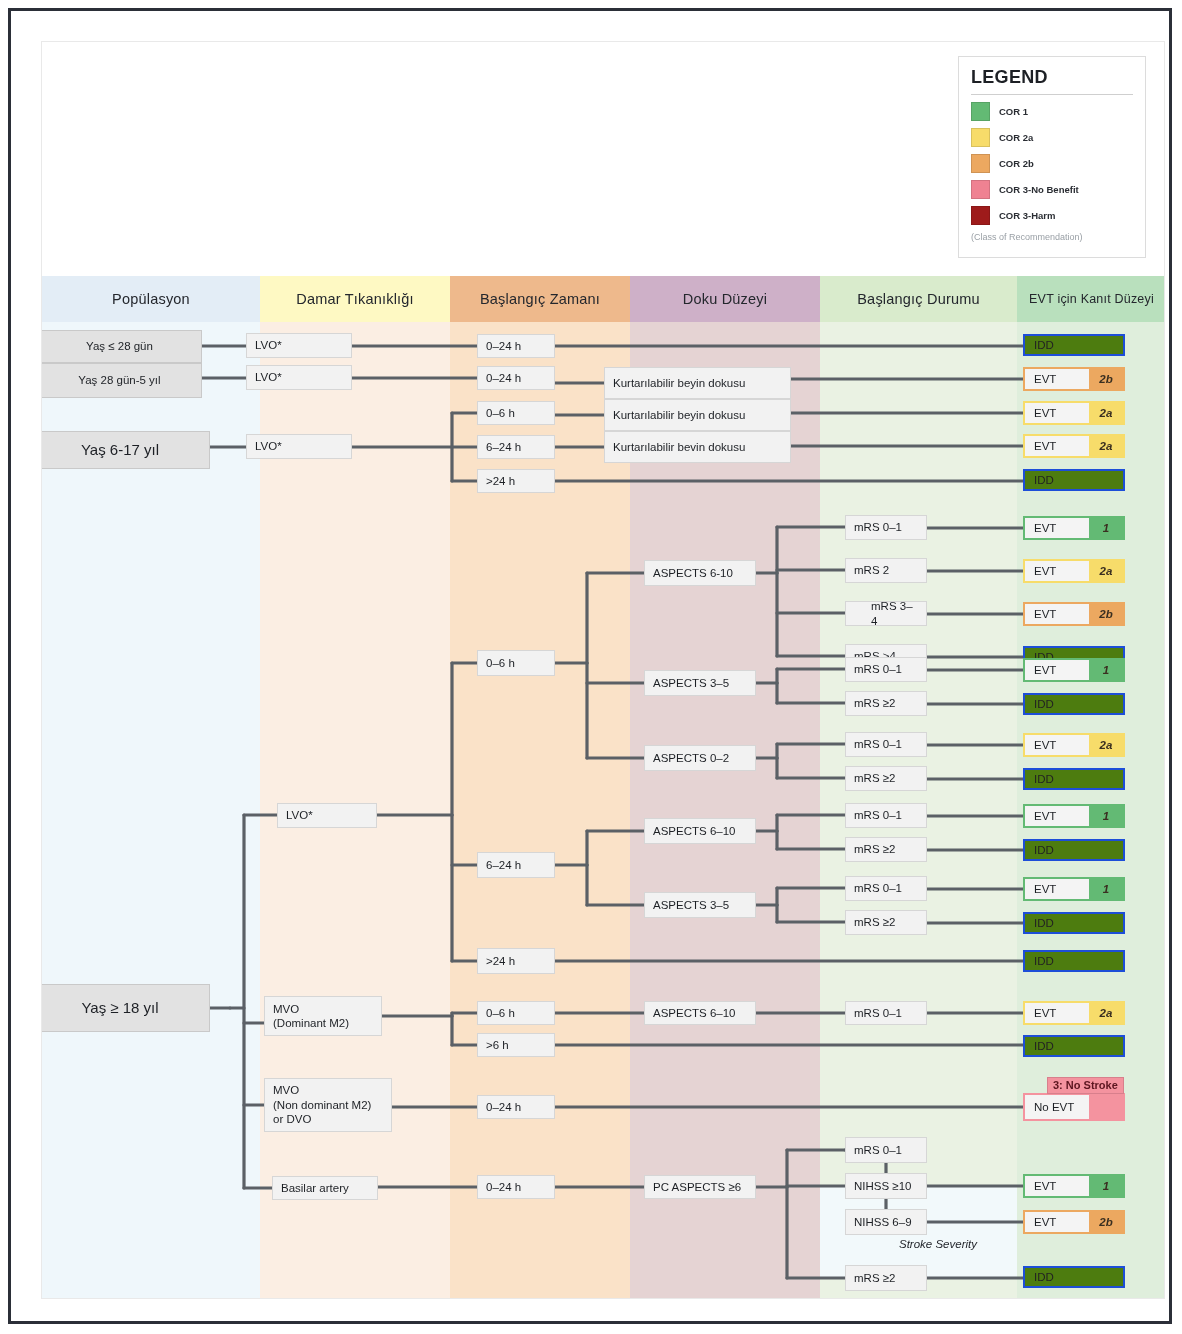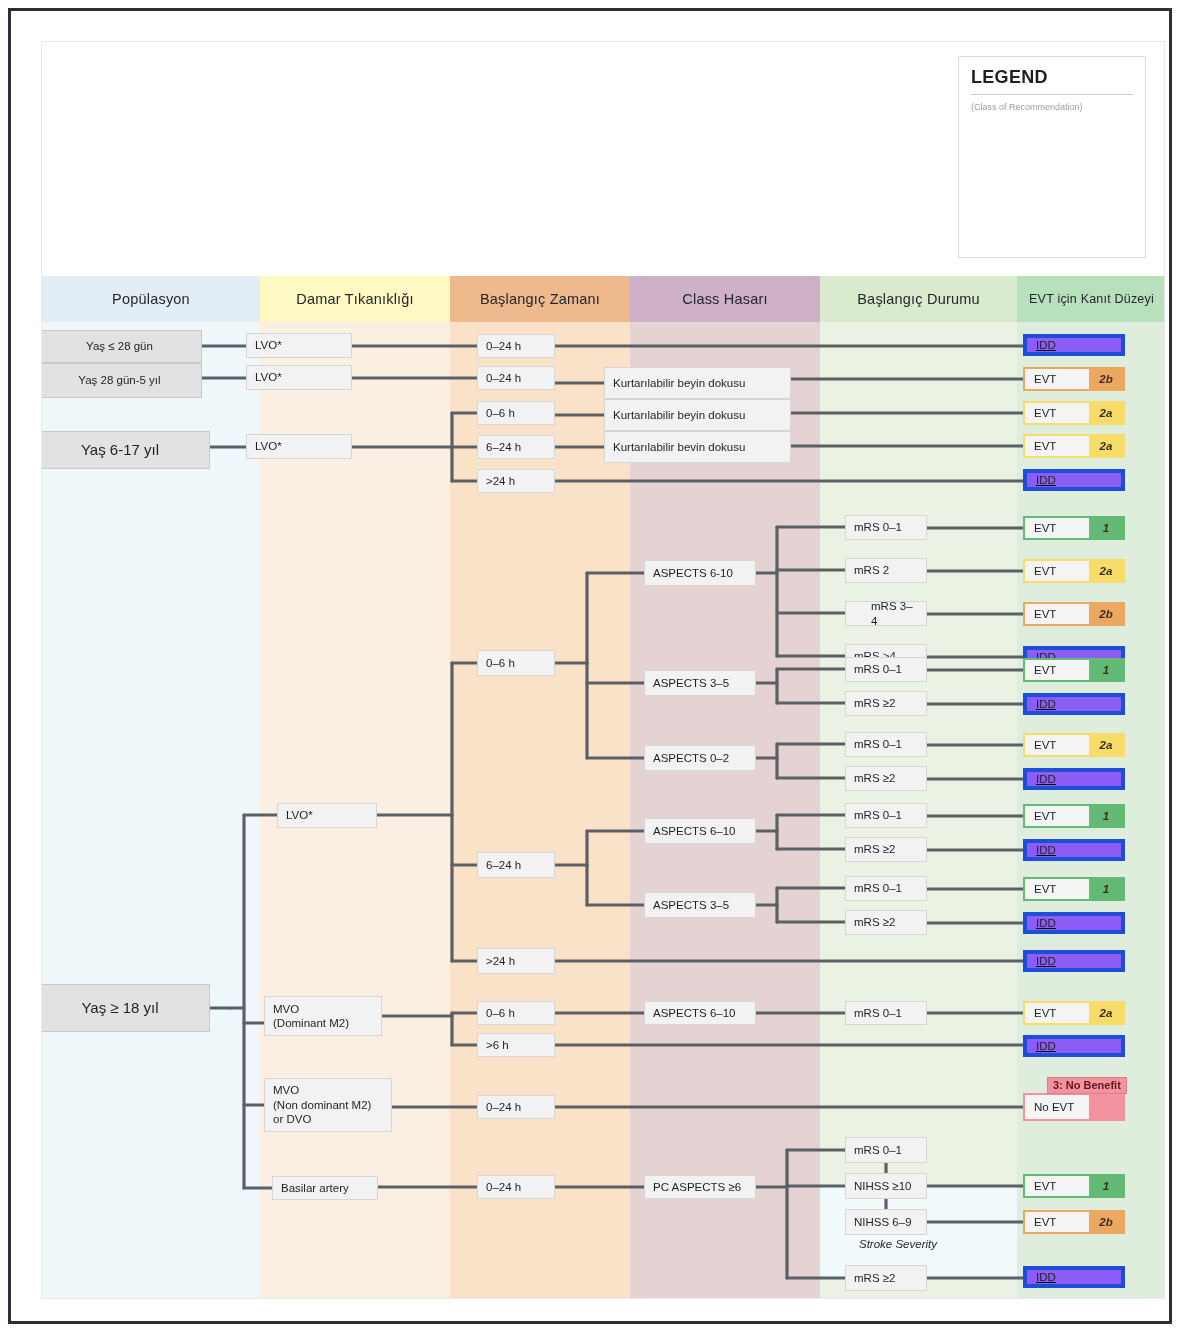--- a/index.html
+++ b/index.html
@@ -22,27 +22,27 @@
   .node.pop{background:#e2e2e2;border:1px solid #c9c9c9;justify-content:center;text-align:center;}
   .node.pop.big{font-size:15px;}
   .node.pop.mid{font-size:11.5px;}
   .node.multiline{align-items:center;}
   .node .ml{white-space:pre-line;}
   
   .out{position:absolute;box-sizing:border-box;display:flex;align-items:stretch;font-size:11.5px;}
   .out .lbl{flex:1;display:flex;align-items:center;padding-left:9px;background:#f4f4f4;color:#1d2025;}
   .out .cor{width:34px;display:flex;align-items:center;justify-content:center;
             font-size:11.5px;font-weight:bold;color:#3a2f20;font-style:italic;}
-  .out.idd{background:#8b5cf6;border:4px solid #1d4ed8;text-decoration:underline;}
+  .out.idd{background:#4d7c0f;border:2px solid #1d4ed8;}
   .out.idd .lbl{background:transparent;padding-left:9px;color:#222;}
   .badge{position:absolute;font-size:11px;font-weight:bold;color:#5c1620;
          padding:1px 5px 2px 5px;border:1px solid #d87f8c;background:#f4939f;}
   
   .subband{position:absolute;background:#f2f9fb;}
-  .sublabel{position:absolute;font-size:11.5px;font-style:italic;color:#24272d;}
+  .sublabel{position:absolute;font-size:11.5px;font-style:italic;color:#24272d;margin-left:40px;}
   
   #legend{position:absolute;left:916px;top:14px;width:188px;height:202px;
           border:1px solid #dcdcdc;background:#fff;box-sizing:border-box;padding:10px 12px;}
   #legend .ltitle{font-size:18px;font-weight:bold;color:#1d2025;letter-spacing:.3px;}
   #legend .lrule{margin:6px 0 7px 0;height:1px;background:#cfcfcf;}
   #legend .lrow{display:flex;align-items:center;margin-bottom:7px;}
   #legend .sw{width:17px;height:17px;margin-right:9px;border:1px solid rgba(0,0,0,.12);}
   #legend .ltxt{font-size:9.5px;font-weight:bold;color:#2a2d33;}
   #legend .lfoot{font-size:9px;color:#9aa0a6;margin-top:2px;}
   svg#wires{position:absolute;left:0;top:0;width:1124px;height:1258px;pointer-events:none;}
@@ -59,21 +59,21 @@
           <div class="band" style="left: 218px; width: 190px; top: 234px; bottom: 0px; background: rgb(251, 238, 227);"></div>
           <div class="band" style="left: 408px; width: 180px; top: 234px; bottom: 0px; background: rgb(250, 226, 200);"></div>
           <div class="band" style="left: 588px; width: 190px; top: 234px; bottom: 0px; background: rgb(229, 211, 211);"></div>
           <div class="band" style="left: 778px; width: 197px; top: 234px; bottom: 0px; background: rgb(234, 242, 227);"></div>
           <div class="band" style="left: 975px; width: 149px; top: 234px; bottom: 0px; background: rgb(223, 238, 220);"></div>
         </div>
       <div id="headers">
           <div class="band-head" style="left: 0px; width: 218px; top: 234px; height: 46px; background: rgb(227, 237, 246);">Popülasyon</div>
           <div class="band-head" style="left: 218px; width: 190px; top: 234px; height: 46px; background: #fef9c3;">Damar Tıkanıklığı</div>
           <div class="band-head" style="left: 408px; width: 180px; top: 234px; height: 46px; background: rgb(238, 185, 140);">Başlangıç Zamanı</div>
-          <div class="band-head" style="left: 588px; width: 190px; top: 234px; height: 46px; background: rgb(206, 176, 200);">Class Hasarı</div>
+          <div class="band-head" style="left: 588px; width: 190px; top: 234px; height: 46px; background: rgb(206, 176, 200);">Doku Düzeyi</div>
           <div class="band-head" style="left: 778px; width: 197px; top: 234px; height: 46px; background: rgb(217, 235, 204);">Başlangıç Durumu</div>
           <div class="band-head small" style="left: 975px; width: 149px; top: 234px; height: 46px; background: rgb(185, 224, 189);">EVT için Kanıt Düzeyi</div>
         </div>
 
       <div class="subband" style="left:778px;top:1145px;width:197px;height:92px;"></div>
 
       <svg id="wires" viewBox="0 0 1124 1258" preserveAspectRatio="none">
           <path d="M160 304 H204" fill="none" stroke="#5b6066" stroke-width="3.2" stroke-linecap="round" stroke-linejoin="round"></path>
           <path d="M310 304 H435" fill="none" stroke="#5b6066" stroke-width="3.2" stroke-linecap="round" stroke-linejoin="round"></path>
           <path d="M513 304 H981" fill="none" stroke="#5b6066" stroke-width="3.2" stroke-linecap="round" stroke-linejoin="round"></path>
@@ -322,26 +322,48 @@
             <div class="lbl">EVT</div>
             <div class="cor" style="background: rgb(99, 186, 116);">1</div>
           </div>
           <div class="out " style="left: 981px; top: 1168px; width: 102px; height: 24px; border: 2px solid rgb(236, 168, 96); background: rgb(236, 168, 96);">
             <div class="lbl">EVT</div>
             <div class="cor" style="background: rgb(236, 168, 96);">2b</div>
           </div>
           <div class="out idd" style="left: 981px; top: 1224px; width: 102px; height: 22px;">
             <div class="lbl">IDD</div>
           </div>
-          <div class="badge" style="left: 1005px; top: 1035px;">3: No Benefit</div>
+          <div class="badge" style="left: 1005px; top: 1035px;">3: No Stroke</div>
         </div>
 
       <div class="sublabel" style="left: 817px; top: 1196px;">Stroke Severity</div>
 
       <div id="legend">
         <div class="ltitle">LEGEND</div>
         <div class="lrule"></div>
+        <div id="legend-rows">
+            <div class="lrow">
+              <div class="sw" style="background: rgb(99, 186, 116);"></div>
+              <div class="ltxt">COR 1</div>
+            </div>
+            <div class="lrow">
+              <div class="sw" style="background: rgb(247, 220, 106);"></div>
+              <div class="ltxt">COR 2a</div>
+            </div>
+            <div class="lrow">
+              <div class="sw" style="background: rgb(236, 168, 96);"></div>
+              <div class="ltxt">COR 2b</div>
+            </div>
+            <div class="lrow">
+              <div class="sw" style="background: rgb(239, 130, 146);"></div>
+              <div class="ltxt">COR 3-No Benefit</div>
+            </div>
+            <div class="lrow">
+              <div class="sw" style="background: rgb(158, 27, 27);"></div>
+              <div class="ltxt">COR 3-Harm</div>
+            </div>
+          </div>
         <div class="lfoot">(Class of Recommendation)</div>
       </div>
 
     </div>
   </div>
 </div>
 
 </body></html>

